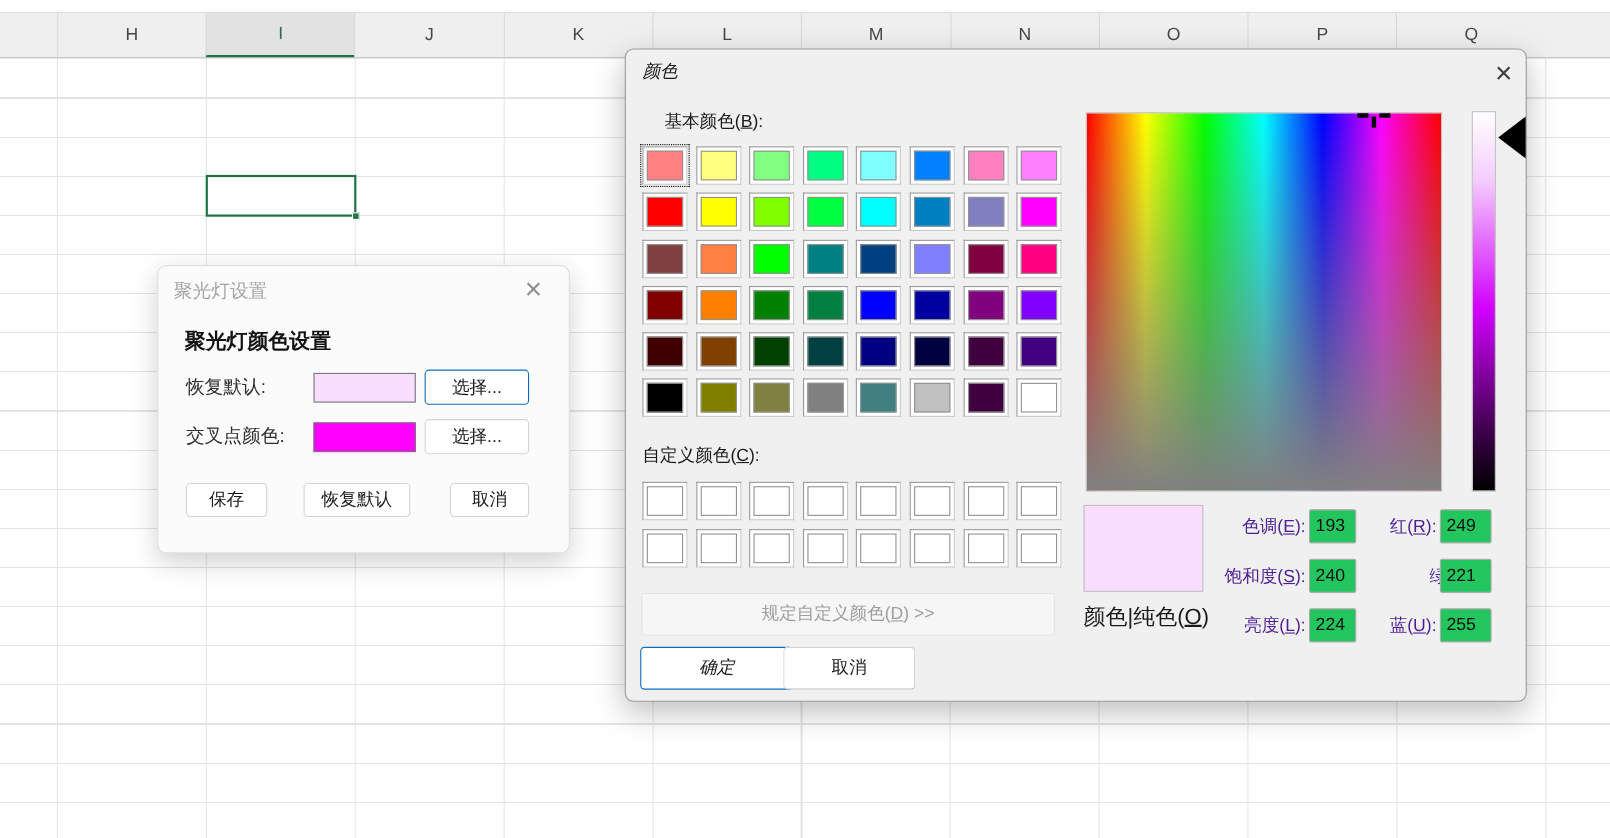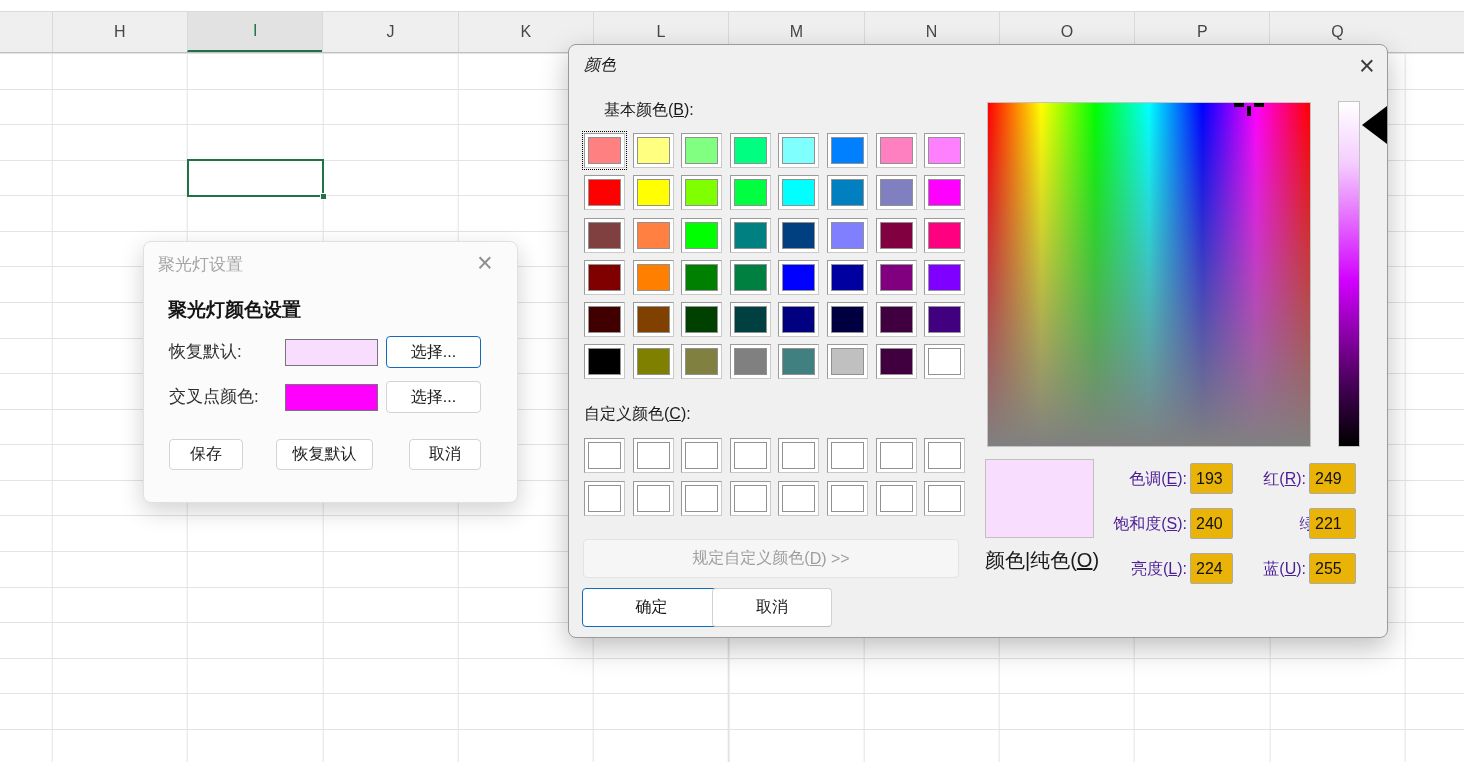--- a/index.html
+++ b/index.html
@@ -52,37 +52,37 @@
   .cd-custom-label { left:15px; top:359px; }
   .swatch-grid { position:absolute; left:15px; display:grid; grid-template-columns:repeat(8,41px); }
   .basic-grid { top:88px; column-gap:7.6px; row-gap:7.3px; }
   .custom-grid { top:393px; column-gap:7.6px; row-gap:8px; }
   .bc { width:41px; height:35px; background:#fff; border:1px solid #c9c9c9; border-top-color:#9a9a9a; border-left-color:#9a9a9a; padding:3px; }
   .bc.sel { outline:1px dotted #000; outline-offset:1px; }
   .bc i { display:block; width:100%; height:100%; border:1px solid #919191; }
   .cd-btn { position:absolute; background:#fff; border:1px solid #d2d2d2; border-bottom-color:#bdbdbd;
     border-radius:4px; font-size:16px; color:#1b1b1b; display:flex; align-items:center; justify-content:center; }
   .cd-define { left:14px; top:494px; width:376px; height:39px; background:#f6f6f6; border:1px solid #e3e3e3; color:#9e9e9e; }
-  .cd-ok { left:13px; top:543px; width:139px; height:39px; border:1.5px solid #0f6cbd; }
+  .cd-ok { left:13px; top:543px; width:139px; height:39px; border:1.5px solid #0f6cbd;font-style:italic; }
   .cd-cancel { left:143px; top:543px; width:120px; height:39px; }
   .cd-add { left:420px; top:543px; width:397px; height:38px; }
 
   .hue-field { position:absolute; left:418px; top:57px; width:324px; height:345px; border:1px solid #c3c3c3;
     background-image:
       linear-gradient(to bottom, rgba(128,128,128,0) 0%, rgba(128,128,128,.55) 55%, #808080 100%),
       linear-gradient(to right, #ff0000 0%, #ffff00 16.6%, #00ff00 33.3%, #00ffff 50%, #0000ff 66.6%, #ff00ff 83.3%, #ff0000 100%); }
   .xhair { position:absolute; background:#000; }
   .lum-slider { position:absolute; left:769px; top:56px; width:22px; height:346px; border:1px solid #c3c3c3;
     background:linear-gradient(to bottom,#ffffff 0%,#f4ccff 18%,#d200ff 52%,#3a0048 85%,#000000 100%); }
   .lum-arrow { position:absolute; left:793px; top:61px; width:0; height:0;
     border-top:19px solid transparent; border-bottom:19px solid transparent; border-right:25px solid #000; }
   .cd-preview { position:absolute; left:416px; top:414px; width:109px; height:79px; border:1px solid #c0c0c0; }
   .cd-preview-label { position:absolute; left:416px; top:502px; font-size:20px; color:#1a1a1a; }
   .num-row-label { position:absolute; font-size:16px; color:#4c1d95; text-align:right; }
-  .numfield { position:absolute; width:43px; height:31px; background:#eab308; border:1px solid #ababab;
+  .numfield { position:absolute; width:43px; height:31px; background:#22c55e; border:1px solid #ababab;
     border-radius:2px; font-size:16px; color:#111; padding-left:5px; font-family:inherit; }
   .numfield.rgb { width:47px; }
   u { text-decoration:underline; }
 </style>
 </head>
 <body>
 
 <div class="screen">
   <div class="topbar"></div>
   <div class="col-header-row" id="colHeaders">

